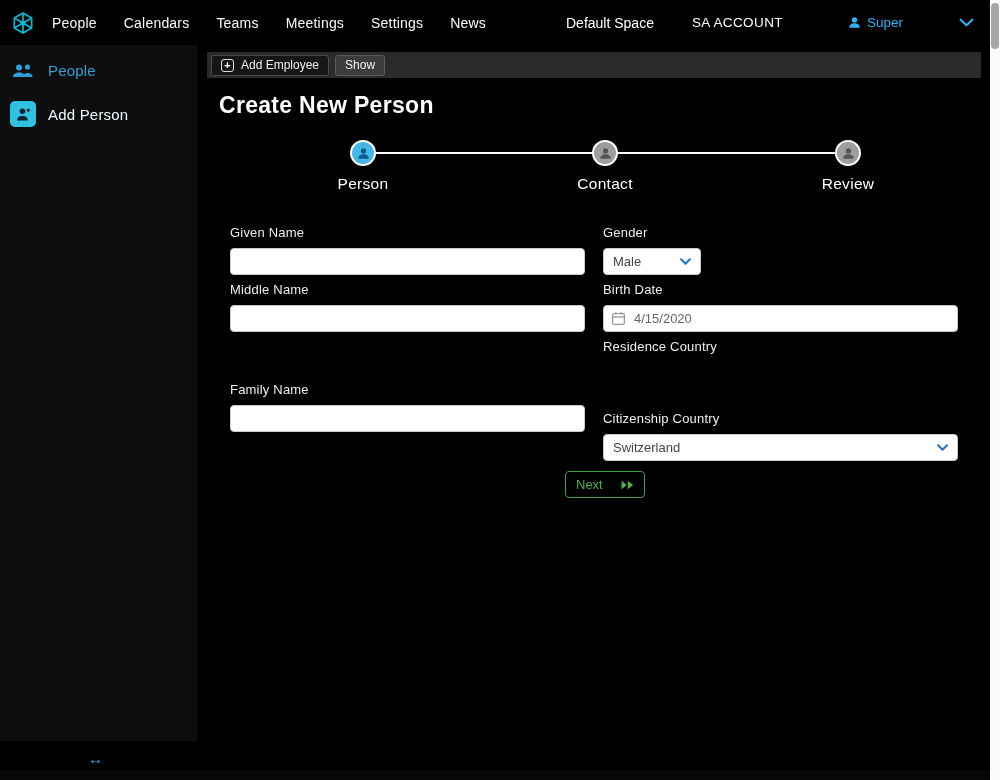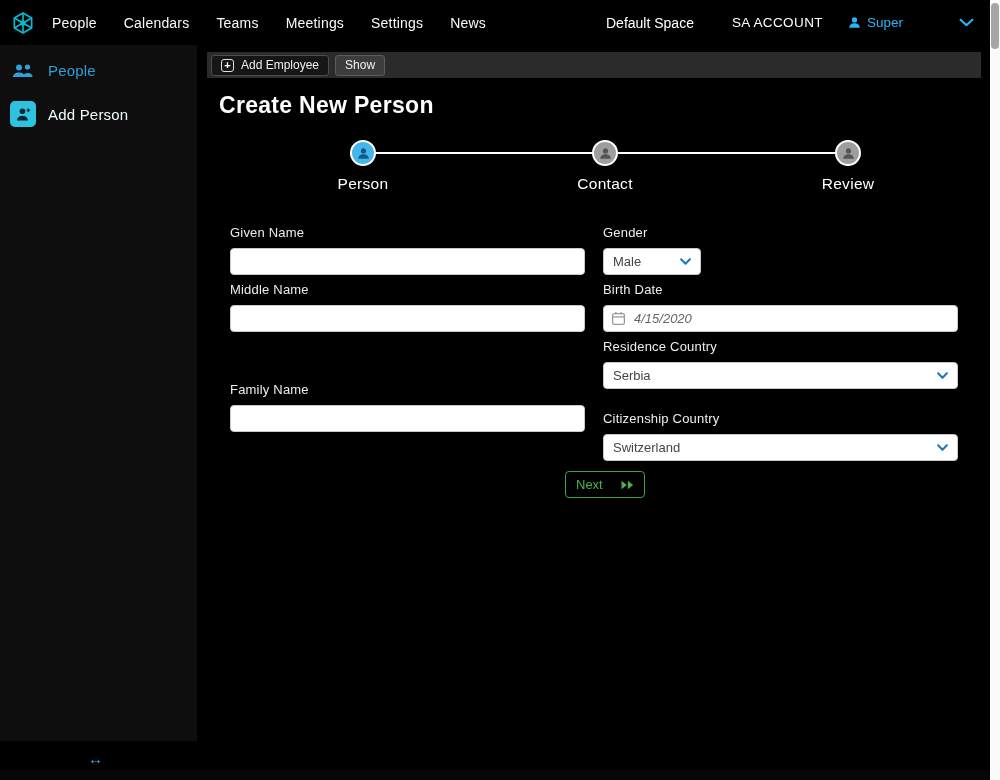--- a/index.html
+++ b/index.html
@@ -15,21 +15,21 @@
   
   .navbar {
     position:absolute; top:0; left:0; width:990px; height:45px;
     background:#000; display:flex; align-items:center; padding:0 16px 0 8px;
   }
   .brand { width:30px; height:30px; display:flex; align-items:center; justify-content:center; cursor:pointer; }
   .nav-items { display:flex; gap:27px; margin-left:14px; }
   .nav-item { color:#fafafa; font-size:14px; letter-spacing:.2px; cursor:pointer; text-decoration:none; }
   .nav-right { margin-left:auto; display:flex; align-items:center; }
   .space-label { font-size:14px; color:#fff; margin-right:38px; cursor:pointer; }
-  .account-label { font-size:13.5px; color:#fff; margin-right:25px; letter-spacing:.4px; cursor:pointer; }
+  .account-label { font-size:13.5px; color:#fff; margin-right:65px; letter-spacing:.4px; cursor:pointer; }
   .user-menu { display:flex; align-items:center; gap:6px; color:#29b6f6; font-size:13.5px; cursor:pointer; }
   .nav-caret { margin-left:56px; display:flex; cursor:pointer; }
 
   
   .sidebar {
     position:absolute; top:45px; left:0; width:197px; height:696px;
     background:#0e0e0e; padding-top:8px;
   }
   .side-item { display:flex; align-items:center; gap:12px; padding:9px 12px 9px 10px; cursor:pointer; }
   .side-item + .side-item { margin-top:4px; }
@@ -94,21 +94,21 @@
   .g-citcty { left:406px; top:366px; }
 
   .selectbox {
     height:27px; background:#fff; border:1px solid #c9c9c9; border-radius:4px;
     display:flex; align-items:center; justify-content:space-between;
     padding:0 9px; font-size:13px; color:#444; cursor:pointer;
   }
   .w-full { width:355px; } .w-small { width:98px; }
 
   .datewrap { position:relative; width:355px; }
-  .datewrap .tinput { padding-left:30px; color:#666;font-style:italic; }
+  .datewrap .tinput { padding-left:30px; color:#666; }
   .cal-icon { position:absolute; left:8px; top:6px; pointer-events:none; }
 
   .next-btn {
     position:absolute; left:368px; top:426px; height:27px; padding:0 10px;
     display:flex; align-items:center; gap:18px; background:transparent;
     border:1.5px solid #3da04b; border-radius:4px; color:#4caf50;
     font-size:13px; font-family:inherit; cursor:pointer;
   }
 
   
@@ -264,26 +264,20 @@
           <line x1="4.5" y1="1" x2="4.5" y2="3"></line>
           <line x1="9.5" y1="1" x2="9.5" y2="3"></line>
         </svg>
       </span>
       <input class="tinput" type="text" value="4/15/2020" style="">
     </div>
   </div>
 
   <div class="fgroup g-rescty">
     <label class="flabel">Residence Country</label>
-    <div class="selectbox w-full">
-      <span>Serbia</span>
-      <svg width="11" height="7" viewBox="0 0 10 6">
-        <path d="M1 1 L5 5 L9 1" fill="none" stroke="#1a73c7" stroke-width="1.8" stroke-linecap="round" stroke-linejoin="round"></path>
-      </svg>
-    </div>
   </div>
 
   <div class="fgroup g-citcty">
     <label class="flabel">Citizenship Country</label>
     <div class="selectbox w-full">
       <span>Switzerland</span>
       <svg width="11" height="7" viewBox="0 0 10 6">
         <path d="M1 1 L5 5 L9 1" fill="none" stroke="#1a73c7" stroke-width="1.8" stroke-linecap="round" stroke-linejoin="round"></path>
       </svg>
     </div>

